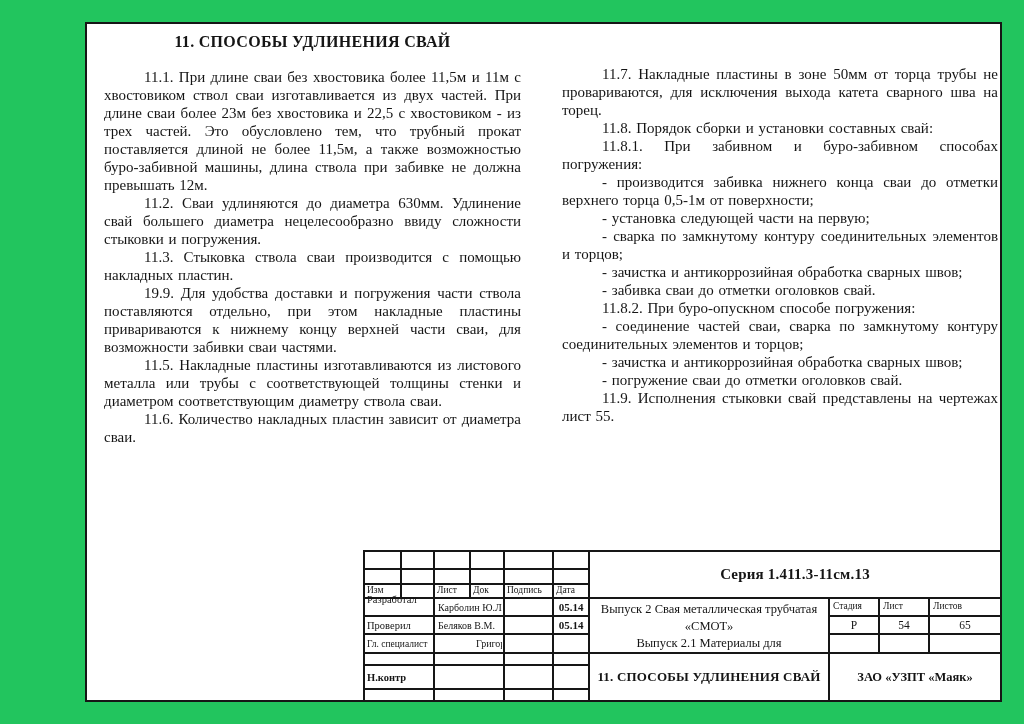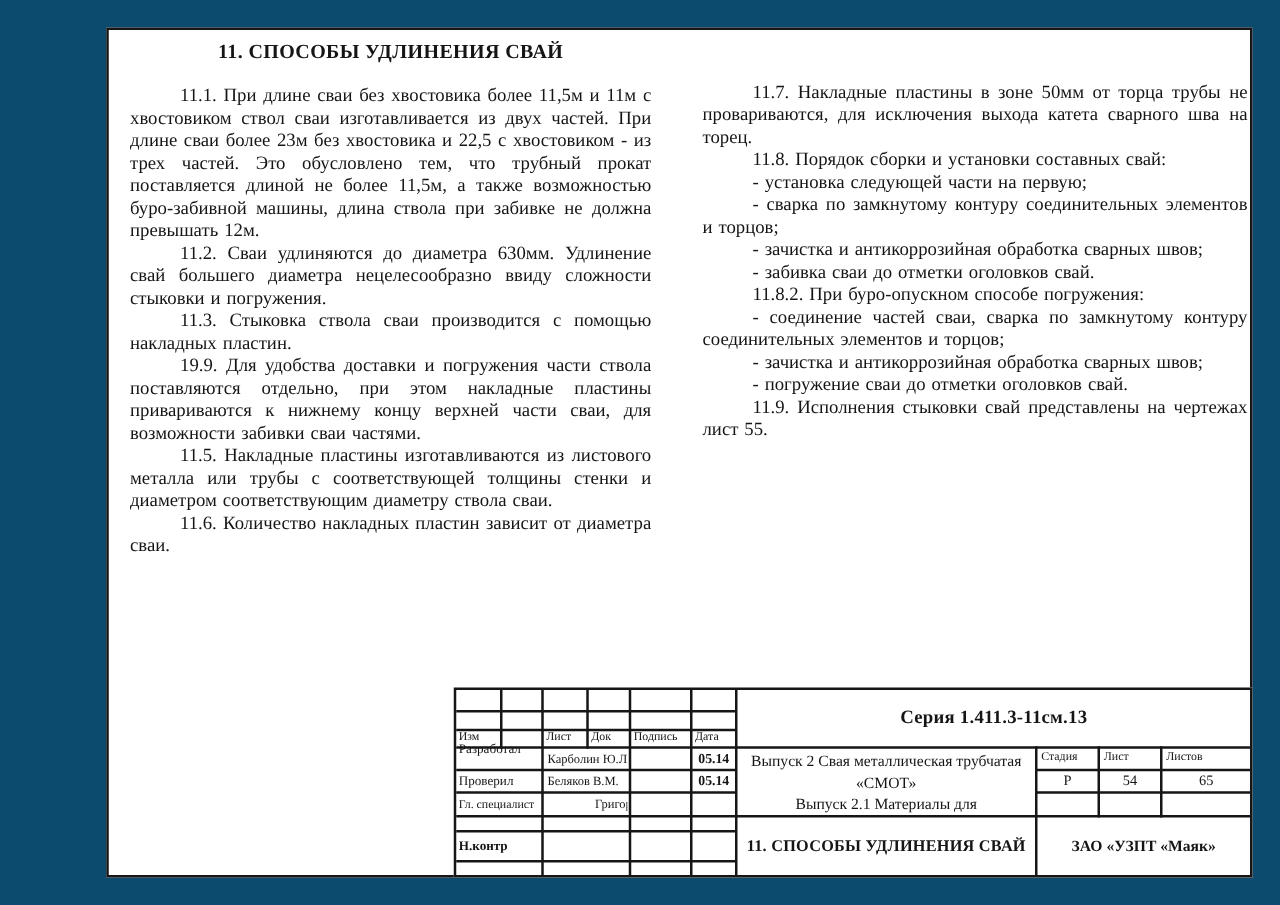--- a/index.html
+++ b/index.html
@@ -1,18 +1,18 @@
 <!DOCTYPE html>
 <html><head>
 <meta charset="utf-8">
 <style>
   * { margin:0; padding:0; box-sizing:border-box; }
   html,body { background:#ffffff; }
   .page {
-    position:relative; width:1024px; height:724px; background:#0c4a6e;
+    position:relative; width:1024px; height:724px; background:#22c55e;
     font-family:"Liberation Serif", serif; color:#151515; overflow:hidden;
   }
   .frame {
     position:absolute; left:85px; top:22px; width:917px; height:680px;
     border:2px solid #161616; background:#ffffff;
   }
   .col { position:absolute; }
   .col-left  { left:17px;  top:8px;  width:417px; }
   .col-right { left:475px; top:41px; width:436px; }
   .doc-title {
@@ -51,20 +51,22 @@
       <p class="para">11.2. Сваи удлиняются до диаметра 630мм. Удлинение свай большего диаметра нецелесообразно ввиду сложности стыковки и погружения.</p>
       <p class="para">11.3. Стыковка ствола сваи производится с помощью накладных пластин.</p>
       <p class="para">19.9. Для удобства доставки и погружения части ствола поставляются отдельно, при этом накладные пластины привариваются к нижнему концу верхней части сваи, для возможности забивки сваи частями.</p>
       <p class="para">11.5. Накладные пластины изготавливаются из листового металла или трубы с соответствующей толщины стенки и диаметром соответствующим диаметру ствола сваи.</p>
       <p class="para">11.6. Количество накладных пластин зависит от диаметра сваи.</p>
     </div>
 
     <div class="col col-right">
       <p class="para">11.7. Накладные пластины в зоне 50мм от торца трубы не провариваются, для исключения выхода катета сварного шва на торец.</p>
       <p class="para">11.8. Порядок сборки и установки составных свай:</p>
+      <p class="para">11.8.1. При забивном и буро-забивном способах погружения:</p>
+      <p class="para">- производится забивка нижнего конца сваи до отметки верхнего торца 0,5-1м от поверхности;</p>
       <p class="para">- установка следующей части на первую;</p>
       <p class="para">- сварка по замкнутому контуру соединительных элементов и торцов;</p>
       <p class="para">- зачистка и антикоррозийная обработка сварных швов;</p>
       <p class="para">- забивка сваи до отметки оголовков свай.</p>
       <p class="para">11.8.2. При буро-опускном способе погружения:</p>
       <p class="para">- соединение частей сваи, сварка по замкнутому контуру соединительных элементов и торцов;</p>
       <p class="para">- зачистка и антикоррозийная обработка сварных швов;</p>
       <p class="para">- погружение сваи до отметки оголовков свай.</p>
       <p class="para">11.9. Исполнения стыковки свай представлены на чертежах лист 55.</p>
     </div>

